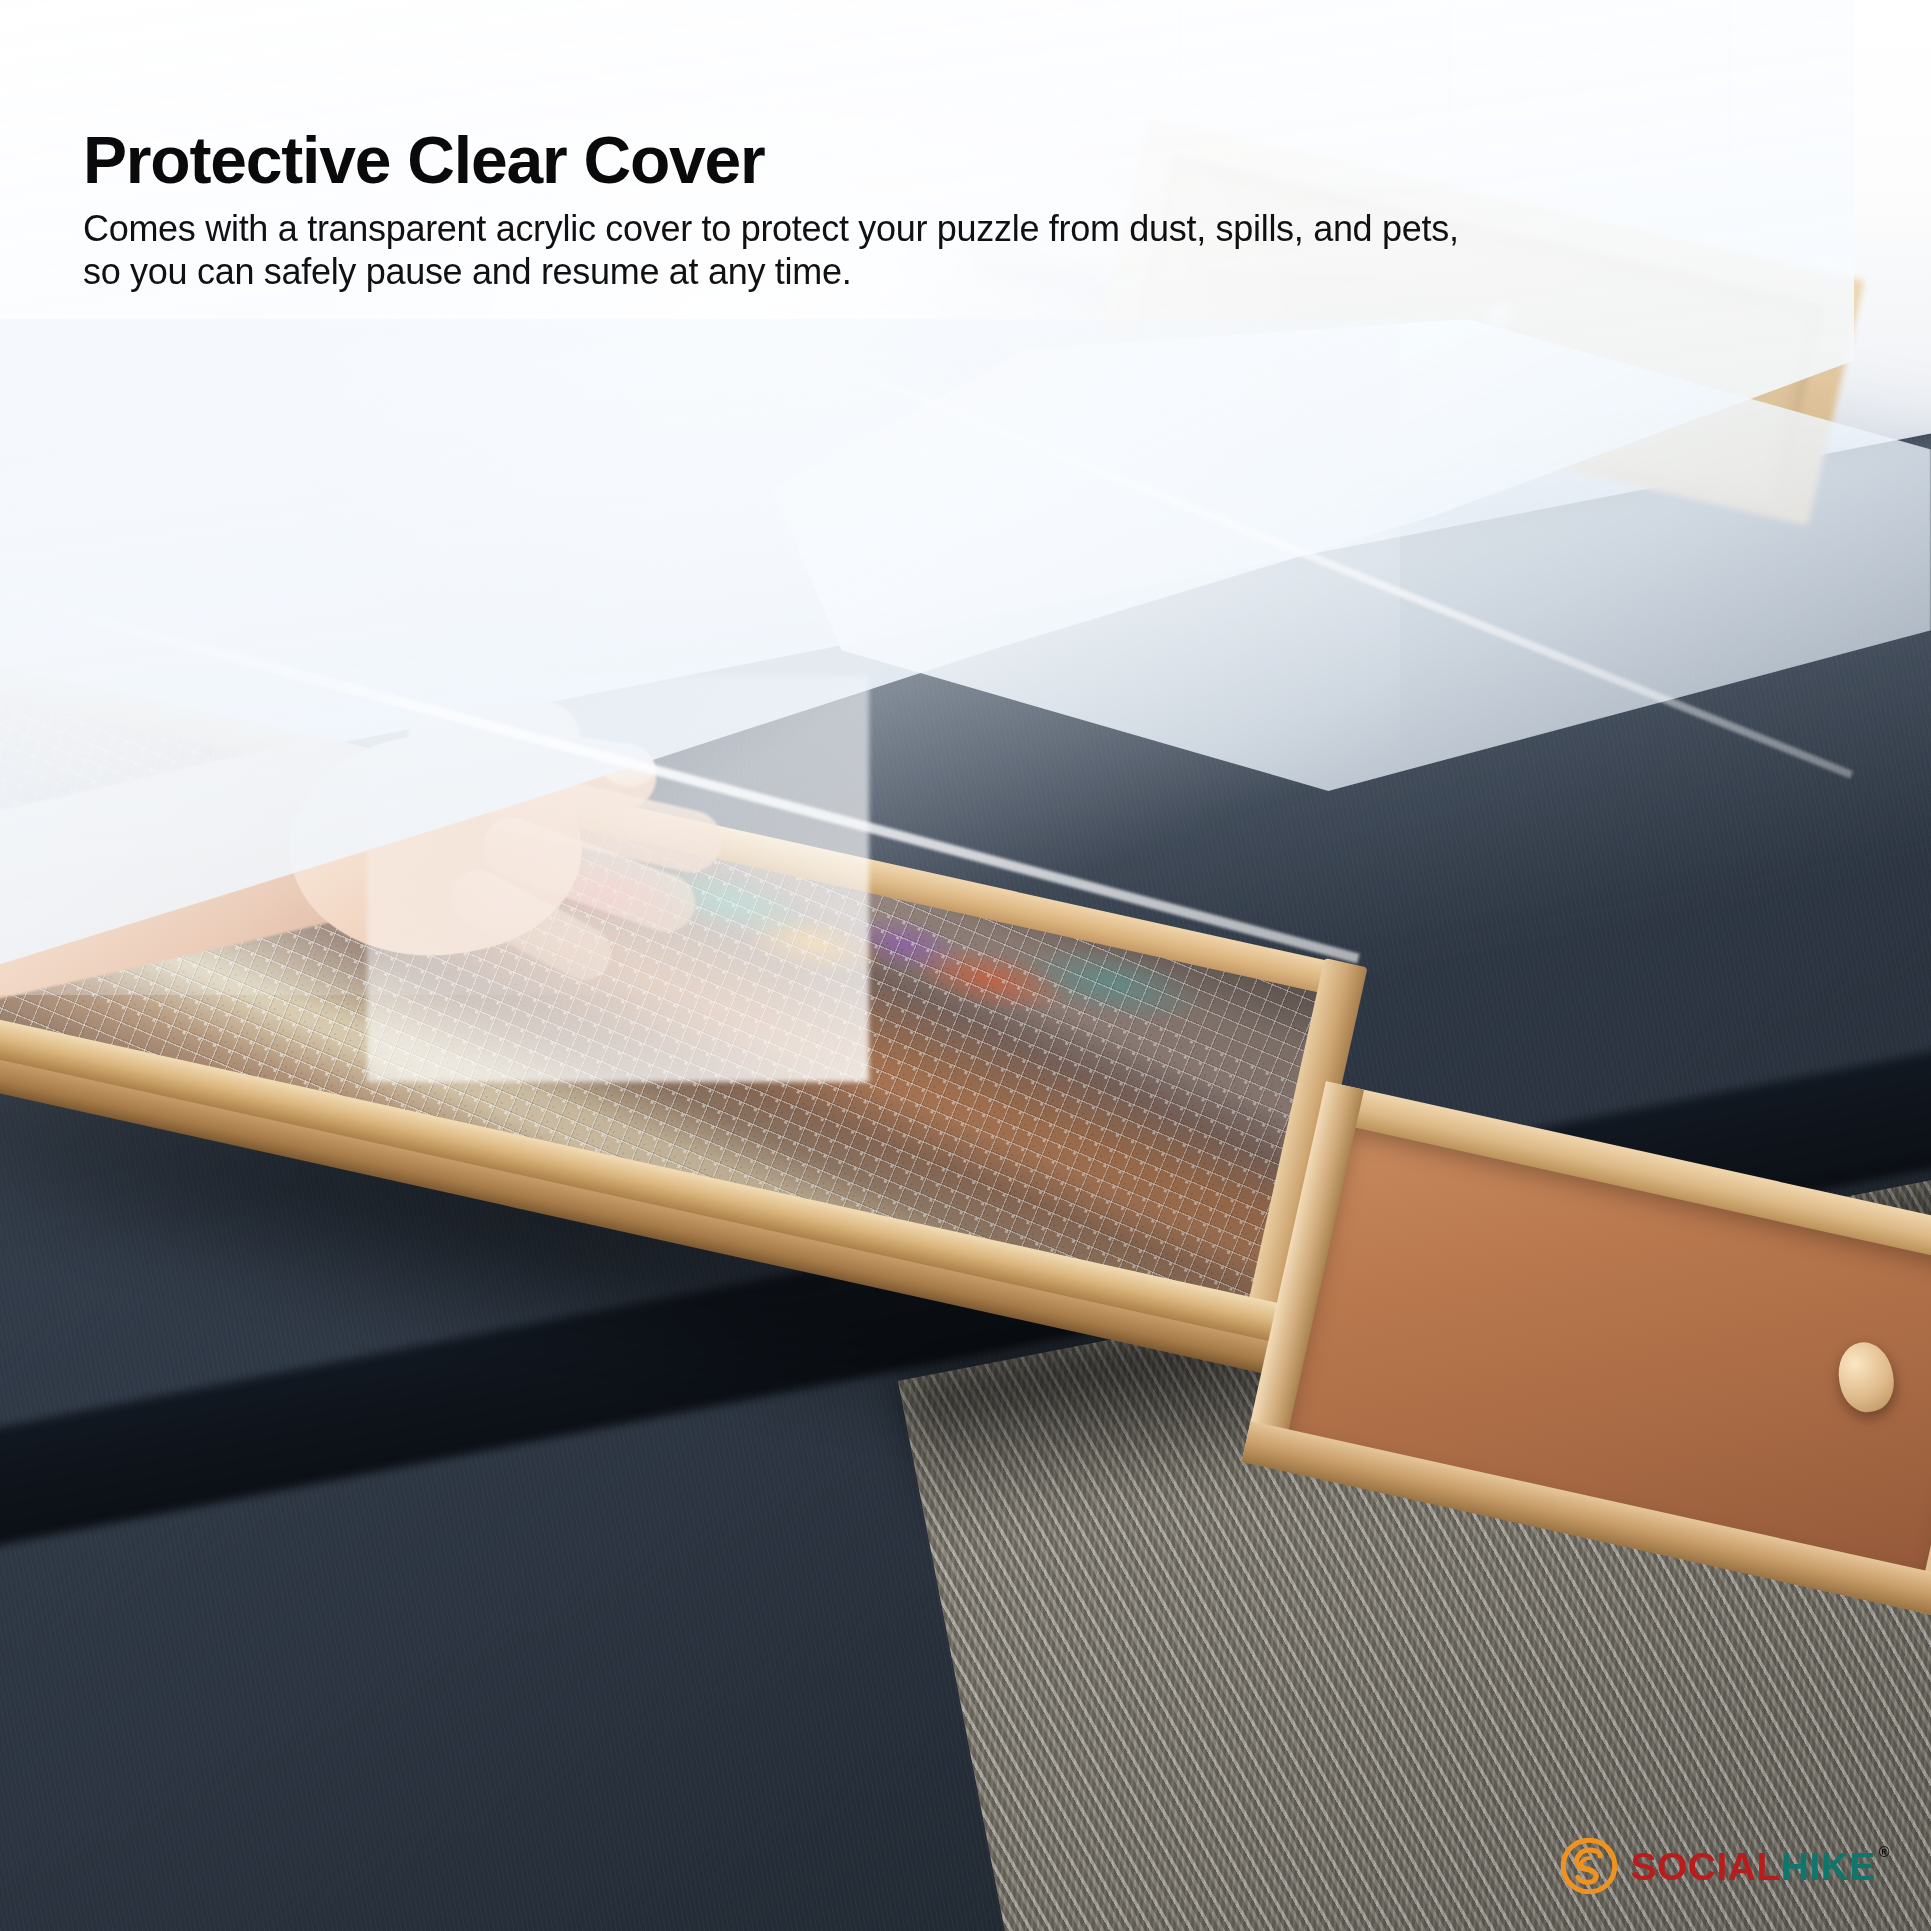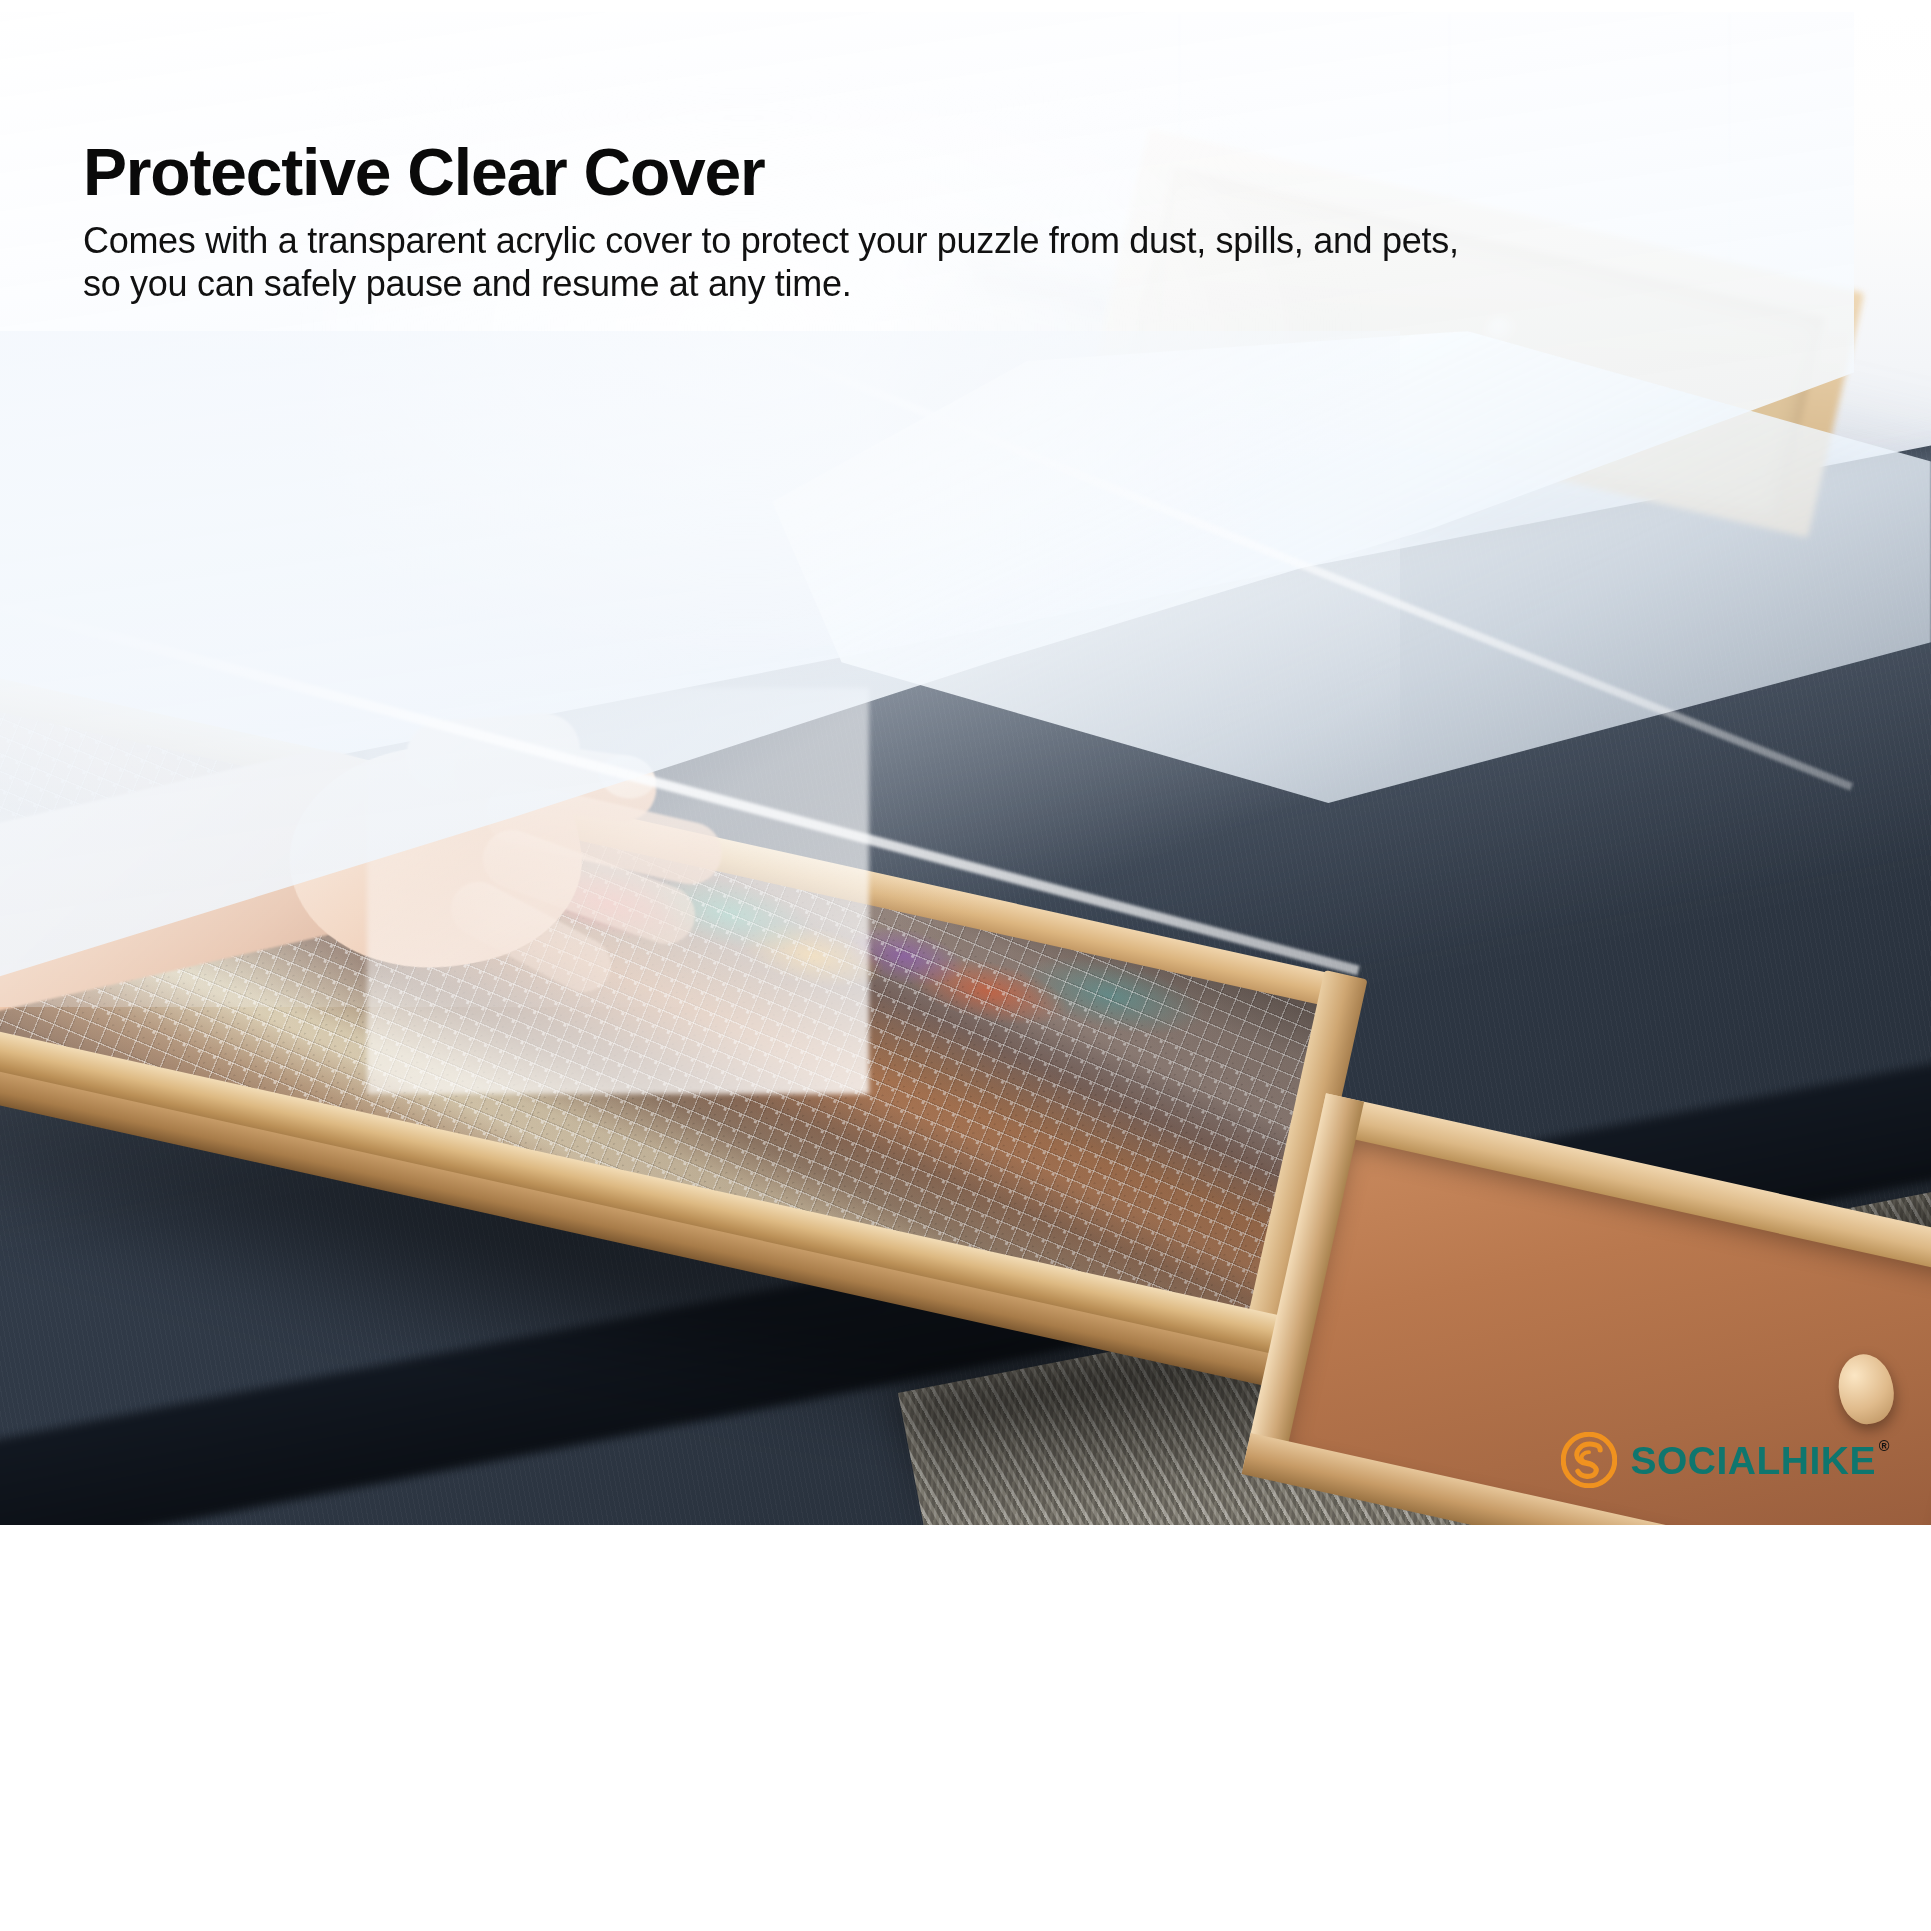--- a/index.html
+++ b/index.html
@@ -2,24 +2,23 @@
 <html><head>
 <meta charset="utf-8">
 <title>Protective Clear Cover</title>
 <style>
   * { margin:0; padding:0; box-sizing:border-box; }
   html,body { width:1931px; height:1931px; overflow:hidden; background:#fff; }
   body { font-family:"Liberation Sans", sans-serif; }
 
   #stage {
     position:relative;
-    width:1931px; height:1513px;
+    width:1931px; height:1931px;
     overflow:hidden;
     background:#e9eef4;
-    margin-top:12px;
   }
 
   
   .scene { position:absolute; inset:0; overflow:hidden; }
 
   
   .wall {
     position:absolute; left:0; top:0; width:1931px; height:454px;
     background:
       linear-gradient(180deg,#ffffff 0%,#fdfdfd 40%,#f3f5f8 78%,#e8ecf2 100%);
@@ -360,21 +359,21 @@
     display:flex; align-items:center; gap:13.5px;
     z-index:40;
   }
   .brand-mark { width:56px; height:56px; flex:0 0 56px; }
   .brand-text {
     display:flex; align-items:flex-start;
     font-size:39px; font-weight:bold; letter-spacing:0.5px;
     line-height:1;
     font-family:"Liberation Sans", sans-serif;
   }
-  .brand-social { color:#0f766e; }
+  .brand-social { color:#b91c1c; }
   .brand-hike   { color:#0f766e; }
   .brand-reg    { font-size:14.5px; font-weight:bold; color:#111; margin-left:2.9px; margin-top:-1.9px; }
 </style>
 </head>
 <body>
 
 <div id="stage">
 
   <div class="scene">
 

